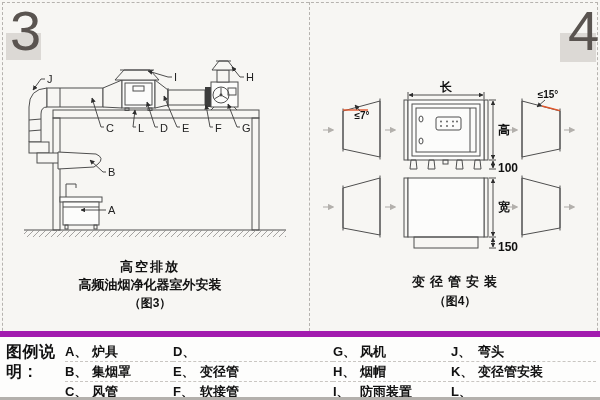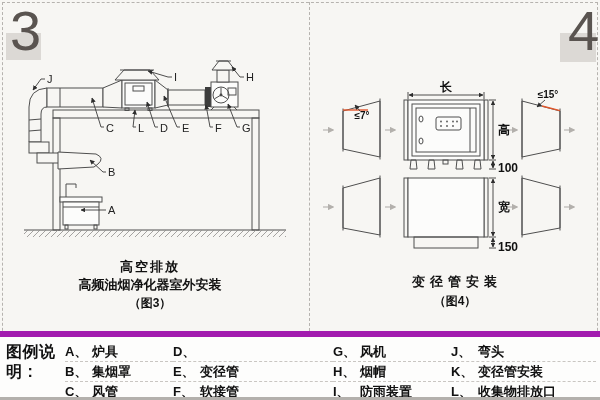--- a/index.html
+++ b/index.html
@@ -336,19 +336,18 @@
       <div class="lcell">
           <span class="lkey">J、</span>
           <span>弯头</span>
         </div>
       <div class="lcell">
           <span class="lkey">K、</span>
           <span>变径管安装</span>
         </div>
       <div class="lcell">
           <span class="lkey">L、</span>
-          <span>收集物排放口</span>
         </div>
     </div>
   </div>
 
   <div class="bottom-bar"></div>
 </div>
 
 </body></html>

